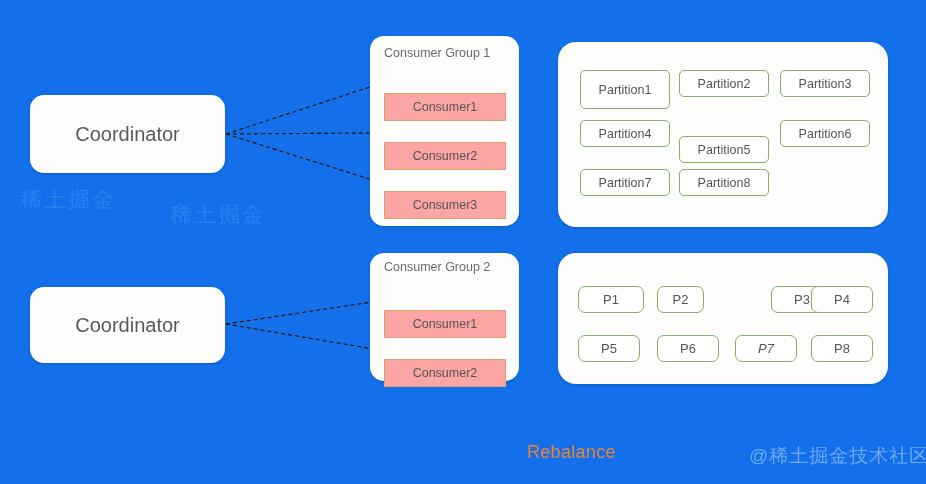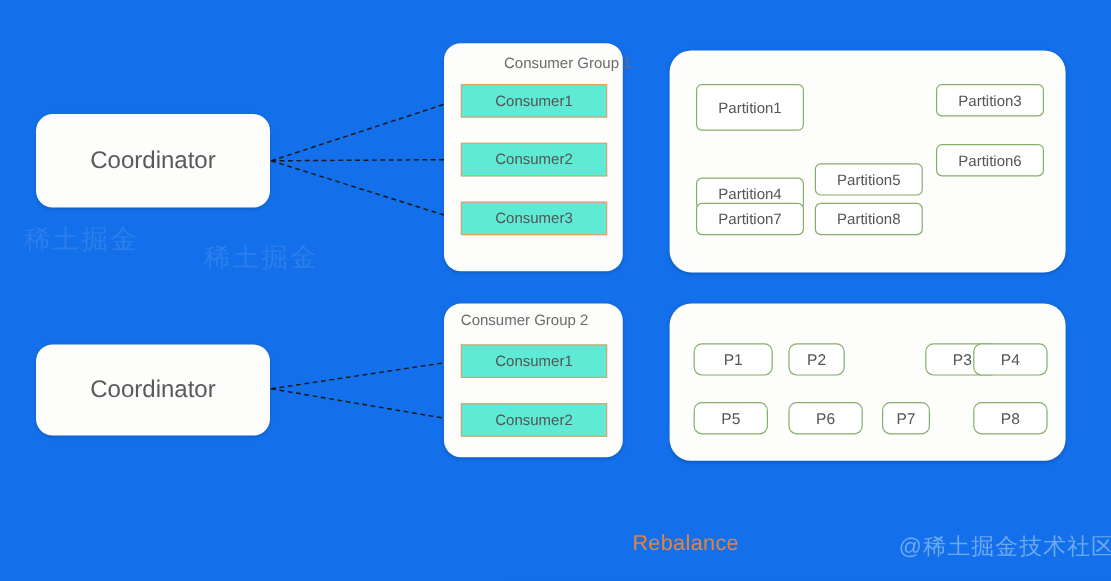--- a/index.html
+++ b/index.html
@@ -58,26 +58,27 @@
   .group-title {
     position: absolute;
     color: #6b6b6b;
     font-size: 12.5px;
     line-height: 15px;
     font-weight: 400;
   }
   .consumer-box {
     position: absolute;
     border: 1.3px solid #dda36d;
-    background: #5eead4;
+    background: #fca5a5;
     display: flex;
     align-items: center;
     justify-content: center;
     color: #555555;
     font-size: 12.5px;
+    margin-top: 23px;
   }
 
   
   .part-panel {
     position: absolute;
     background: #fdfdfb;
     border-radius: 18px;
     box-shadow: 0 1px 3px rgba(0,0,0,0.18);
   }
   .partition-box {
@@ -159,50 +160,51 @@
       </g>
   </svg>
 
   <div id="coordinators">
       <div class="coordinator" style="left: 30px; top: 95px; width: 195px; height: 78px;">Coordinator</div>
       <div class="coordinator" style="left: 30px; top: 287px; width: 195px; height: 76px;">Coordinator</div>
     </div>
 
   <div id="consumer-groups">
       <div class="group-panel" style="left: 370px; top: 36px; width: 149px; height: 190px;">
-        <div class="group-title" style="left: 14px; top: 10px; white-space: nowrap; margin-left: 36px;">Consumer Group 1</div>
+        <div class="group-title" style="left: 14px; top: 10px; white-space: nowrap;">Consumer Group 1</div>
         <div class="consumer-box" style="left: 14px; top: 34px; width: 122px; height: 28px;">Consumer1</div>
         <div class="consumer-box" style="left: 14px; top: 83px; width: 122px; height: 28px;">Consumer2</div>
         <div class="consumer-box" style="left: 14px; top: 132px; width: 122px; height: 28px;">Consumer3</div>
       </div>
       <div class="group-panel" style="left: 370px; top: 253px; width: 149px; height: 128px;">
         <div class="group-title" style="left: 14px; top: 7px; width: 112px;">Consumer Group 2</div>
         <div class="consumer-box" style="left: 14px; top: 34px; width: 122px; height: 28px;">Consumer1</div>
         <div class="consumer-box" style="left: 14px; top: 83px; width: 122px; height: 28px;">Consumer2</div>
       </div>
     </div>
 
   <div id="partition-panels">
       <div class="part-panel" style="left: 558px; top: 42px; width: 330px; height: 185px;">
         <div class="partition-box" style="left: 22px; top: 28px; width: 90px; height: 39px;">Partition1</div>
+        <div class="partition-box" style="left: 121px; top: 28px; width: 90px; height: 27px;">Partition2</div>
         <div class="partition-box" style="left: 222px; top: 28px; width: 90px; height: 27px;">Partition3</div>
-        <div class="partition-box" style="left: 22px; top: 78px; width: 90px; height: 27px; margin-top: 28px;">Partition4</div>
+        <div class="partition-box" style="left: 22px; top: 78px; width: 90px; height: 27px;">Partition4</div>
         <div class="partition-box" style="left: 121px; top: 94px; width: 90px; height: 27px;">Partition5</div>
         <div class="partition-box" style="left: 222px; top: 78px; width: 90px; height: 27px;">Partition6</div>
         <div class="partition-box" style="left: 22px; top: 127px; width: 90px; height: 27px;">Partition7</div>
         <div class="partition-box" style="left: 121px; top: 127px; width: 90px; height: 27px;">Partition8</div>
       </div>
       <div class="part-panel" style="left: 558px; top: 253px; width: 330px; height: 131px;">
         <div class="p-box" style="left: 20px; top: 33px; width: 66px; height: 27px;">P1</div>
         <div class="p-box" style="left: 99px; top: 33px; width: 47px; height: 27px;">P2</div>
         <div class="p-box" style="left: 177px; top: 33px; width: 62px; height: 27px; margin-left: 36px;">P3</div>
         <div class="p-box" style="left: 253px; top: 33px; width: 62px; height: 27px;">P4</div>
         <div class="p-box" style="left: 20px; top: 82px; width: 62px; height: 27px;">P5</div>
         <div class="p-box" style="left: 99px; top: 82px; width: 62px; height: 27px;">P6</div>
-        <div class="p-box" style="left: 177px; top: 82px; width: 40px; height: 27px;">P7</div>
+        <div class="p-box" style="left: 177px; top: 82px; width: 62px; height: 27px; font-style: italic;">P7</div>
         <div class="p-box" style="left: 253px; top: 82px; width: 62px; height: 27px;">P8</div>
       </div>
     </div>
 
   <div class="footer-label" style="left: 527px; top: 442px;">Rebalance</div>
 
   <div class="watermark" style="left: 749px; top: 443px;">@稀土掘金技术社区</div>
 
 </div>
 

